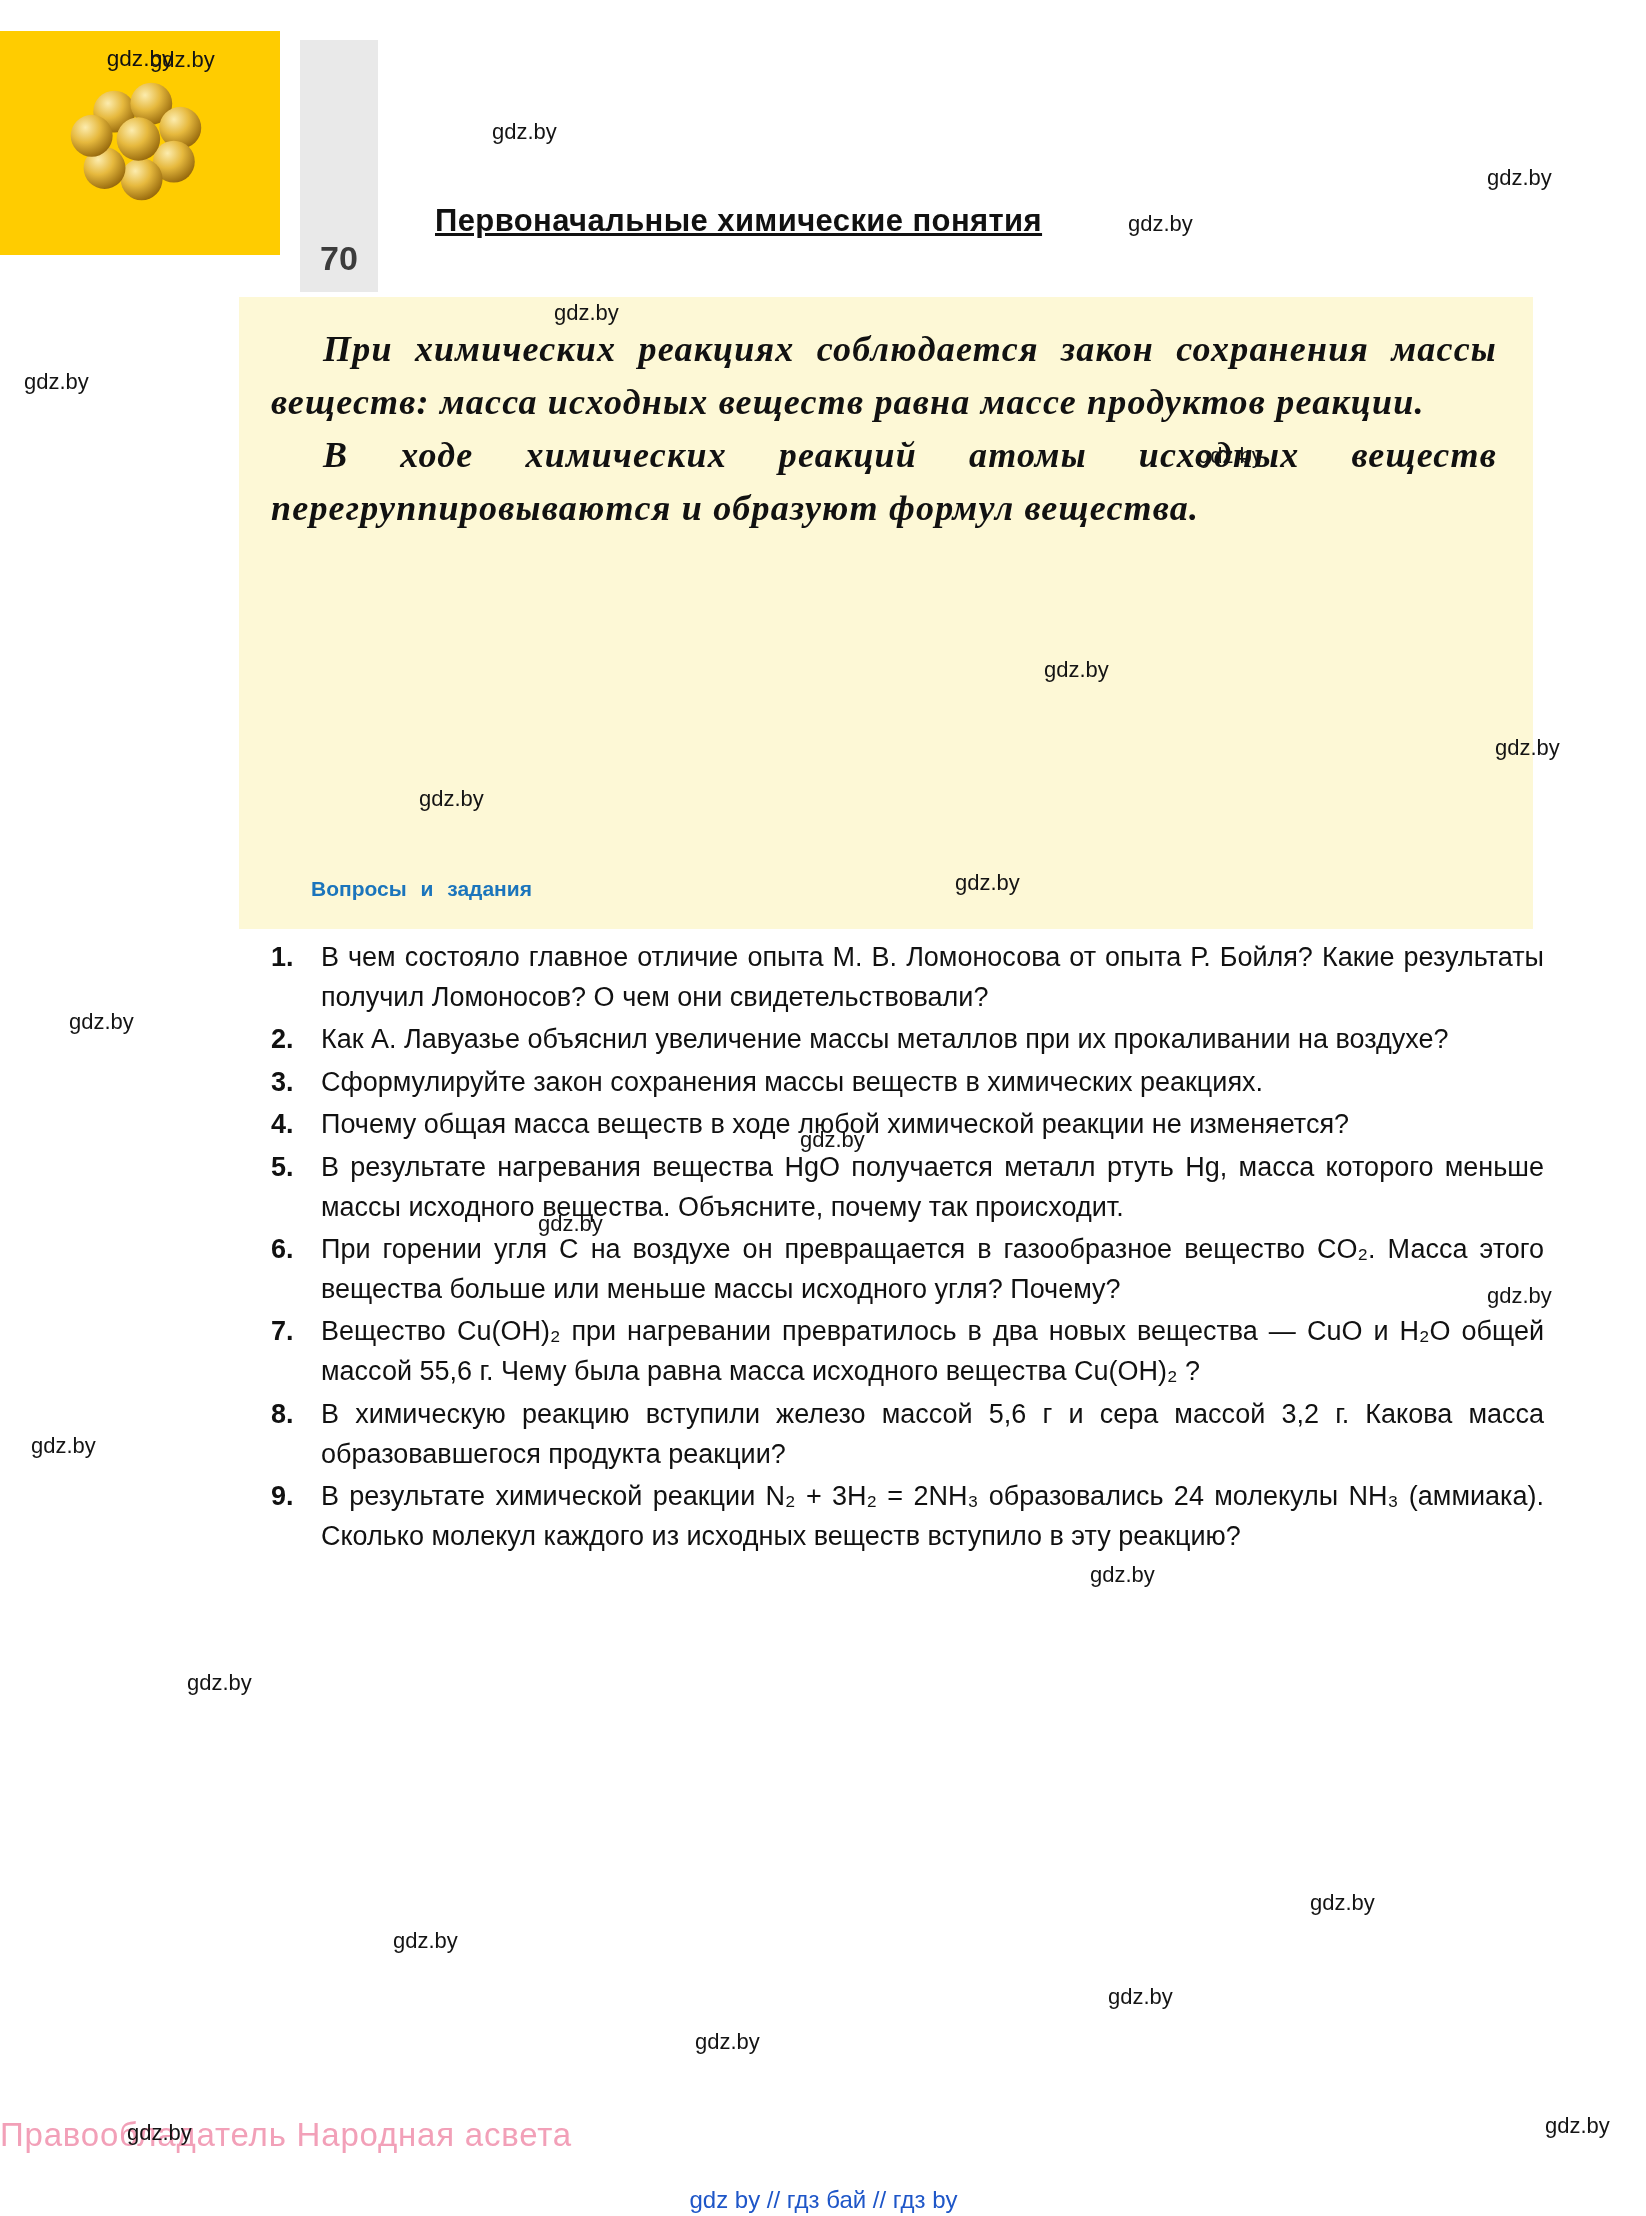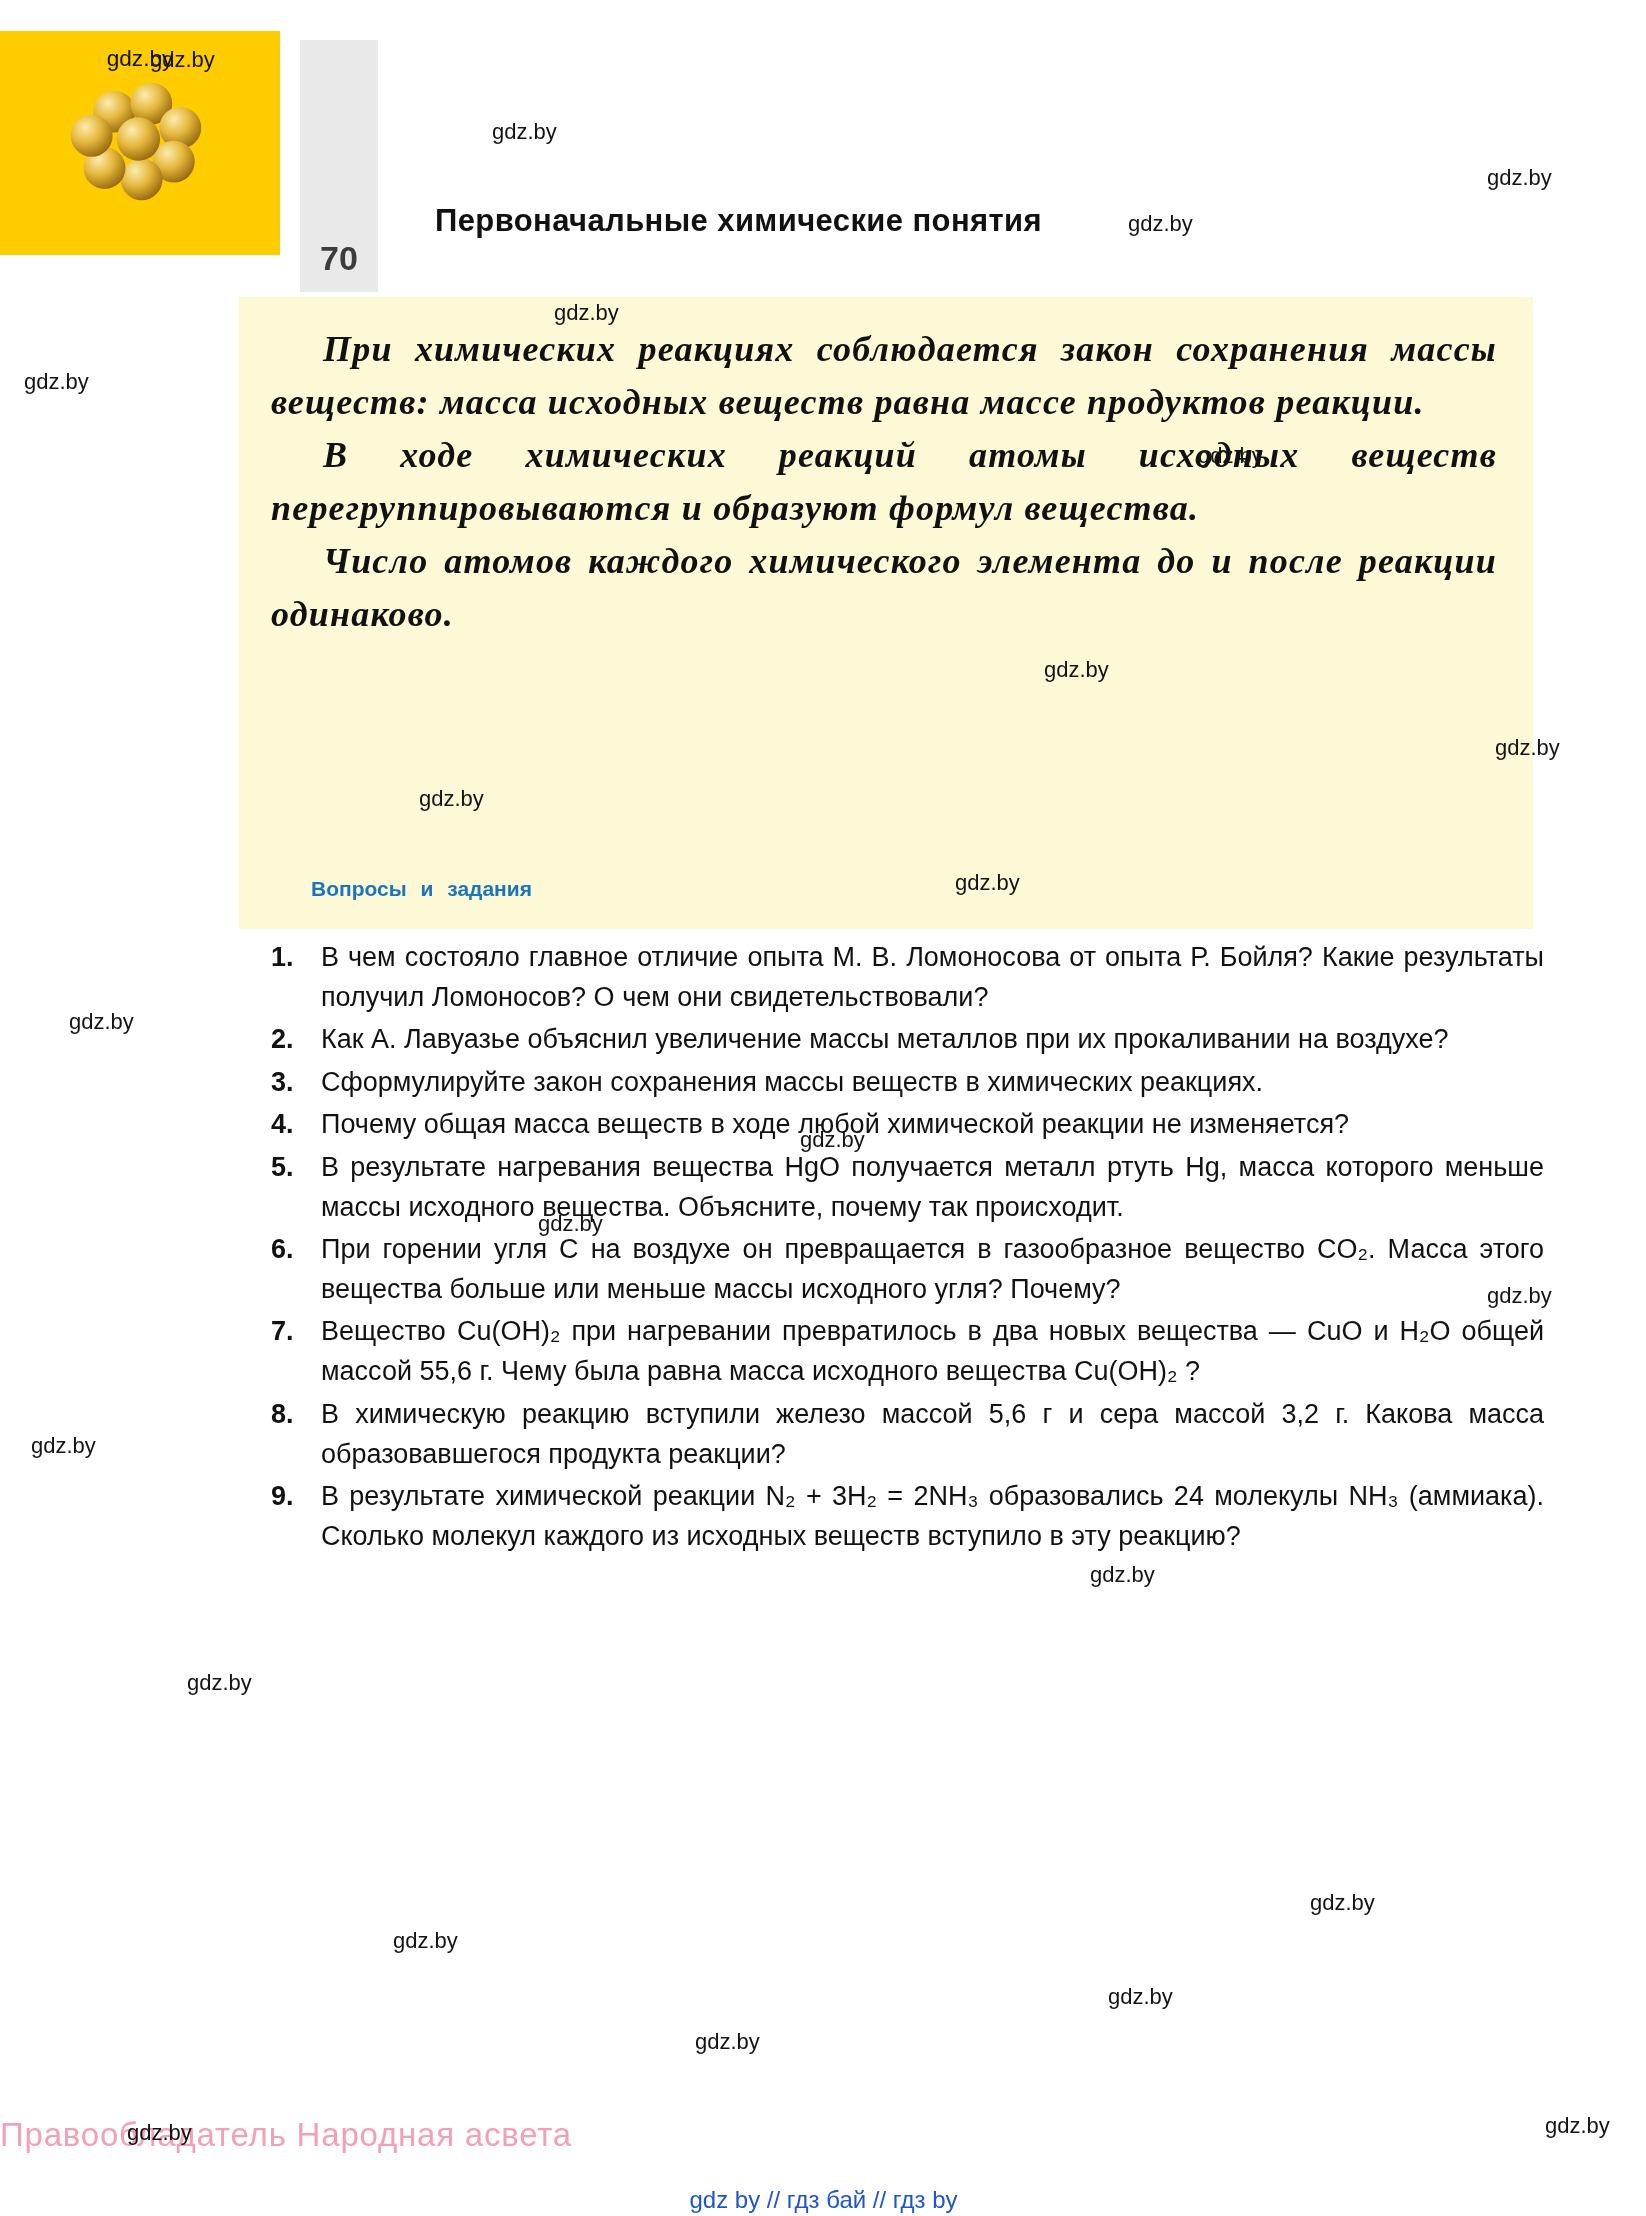--- a/index.html
+++ b/index.html
@@ -48,20 +48,21 @@
   .page-number{
     position:absolute; bottom:14.5px; left:0; width:100%;
     text-align:center;
     font-size:34px; font-weight:bold; color:#3c3c3c;
   }
   .page-title{
     position:absolute; left:435px; top:203px;
     margin:0;
     font-size:31px; font-weight:bold; color:#111;
     letter-spacing:0.4px;
+    text-decoration:underline;
   }
   .highlight-box{
     position:absolute; left:239px; top:297px;
     width:1294px; height:632px;
     box-sizing:border-box;
     background:var(--highlight-bg);
     padding:26px 36px 16px 32px;
     font-family:"Liberation Serif", serif;
     font-style:italic;
     font-weight:bold;
@@ -156,21 +157,20 @@
 
   <div class="page-number-box">
     <div class="page-number">70</div>
   </div>
 
   <h1 class="page-title">Первоначальные химические понятия</h1>
 
   <section class="highlight-box">
       <p>При химических реакциях соблюдается закон сохранения массы веществ: масса исходных веществ равна массе продуктов реакции.</p>
       <p>В ходе химических реакций атомы исходных веществ перегруппировываются и образуют формул вещества.</p>
-      <p>Число атомов каждого химического элемента до и после реакции одинаково.</p>
     </section>
 
   <h2 class="questions-heading">Вопросы и задания</h2>
 
   <div class="questions-list">
       <div class="q">
         <span class="q-num">1.</span>
         <span class="q-text">В чем состояло главное отличие опыта М. В. Ломоносова от опыта Р. Бойля? Какие результаты получил Ломоносов? О чем они свидетельствовали?</span>
       </div>
       <div class="q">

